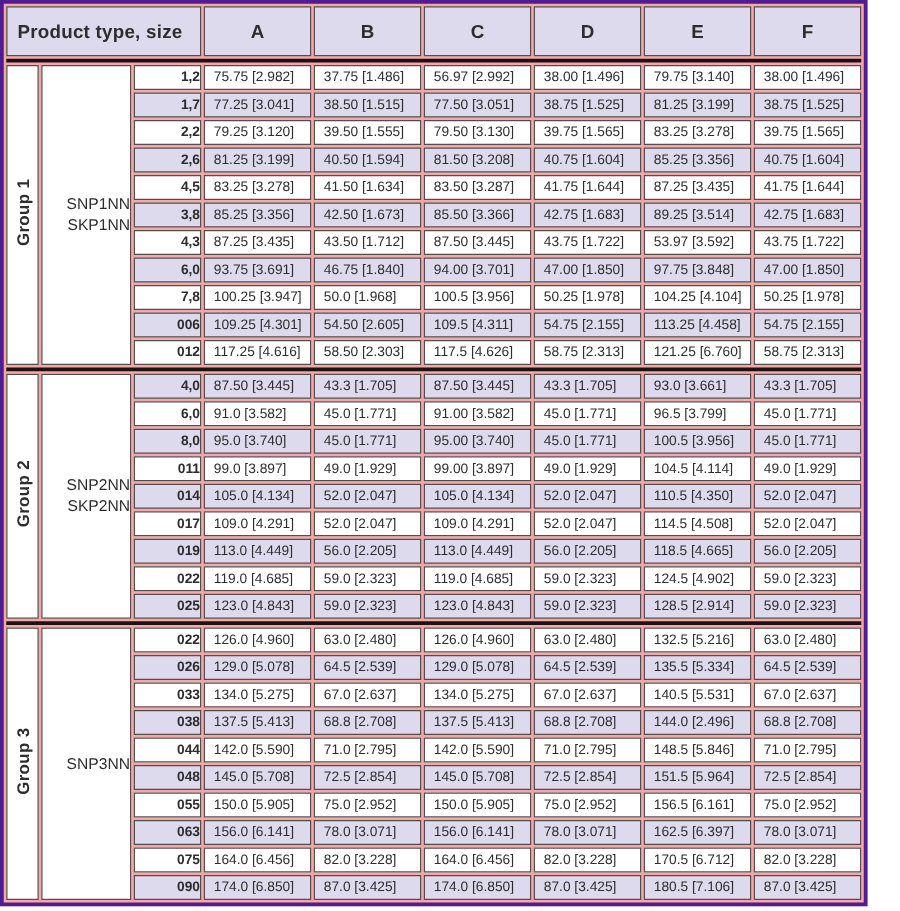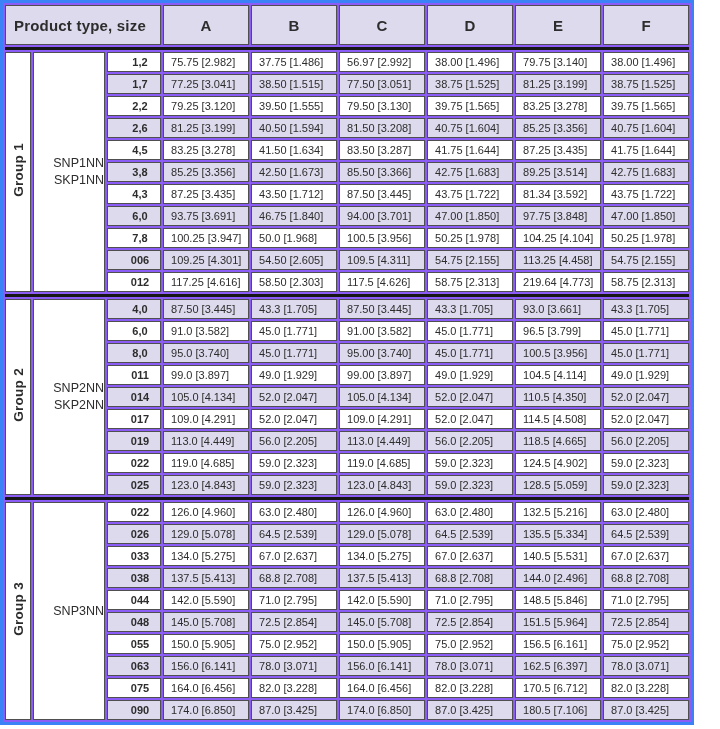--- a/index.html
+++ b/index.html
@@ -12,22 +12,22 @@
     font-family: "Liberation Sans", sans-serif;
     color: #2d2d2d;
   }
   .page { width: 720px; height: 729px; }
 
   table.spec-table {
     border-collapse: separate;
     border-spacing: 2px;
     table-layout: fixed;
     width: 587px;
-    background: #8b5cf6;
-    border: 3px solid #3b82f6;
+    background: #fca5a5;
+    border: 3px solid #4c1d95;
   }
 
   col.c-group   { width: 26px; }
   col.c-product { width: 72px; }
   col.c-size    { width: 54px; }
   col.c-data    { width: 86px; }
 
   th, td {
     border: 1px solid #4f4f4f;
     padding: 0;
@@ -60,21 +60,21 @@
     border: none;
     padding: 0;
     line-height: 0;
   }
 
   
   td.size-cell {
     background: #ffffff;
     font-weight: bold;
     font-size: 11px;
-    text-align: center;
+    text-align: right;
     padding-left: 12px;
     height: 18px;
     margin-top: 15px;
   }
   td.data-cell {
     background: #ffffff;
     font-size: 11px;
     text-align: left;
     padding-left: 7px;
     height: 18px;
@@ -194,21 +194,21 @@
           <td class="data-cell">42.75 [1.683]</td>
           <td class="data-cell">89.25 [3.514]</td>
           <td class="data-cell">42.75 [1.683]</td>
         </tr>
         <tr>
           <td class="size-cell">4,3</td>
           <td class="data-cell">87.25 [3.435]</td>
           <td class="data-cell">43.50 [1.712]</td>
           <td class="data-cell">87.50 [3.445]</td>
           <td class="data-cell">43.75 [1.722]</td>
-          <td class="data-cell">81.34 [3.592]</td>
+          <td class="data-cell">53.97 [3.592]</td>
           <td class="data-cell">43.75 [1.722]</td>
         </tr>
         <tr class="alt">
           <td class="size-cell">6,0</td>
           <td class="data-cell">93.75 [3.691]</td>
           <td class="data-cell">46.75 [1.840]</td>
           <td class="data-cell">94.00 [3.701]</td>
           <td class="data-cell">47.00 [1.850]</td>
           <td class="data-cell">97.75 [3.848]</td>
           <td class="data-cell">47.00 [1.850]</td>
@@ -230,21 +230,21 @@
           <td class="data-cell">54.75 [2.155]</td>
           <td class="data-cell">113.25 [4.458]</td>
           <td class="data-cell">54.75 [2.155]</td>
         </tr>
         <tr>
           <td class="size-cell">012</td>
           <td class="data-cell">117.25 [4.616]</td>
           <td class="data-cell">58.50 [2.303]</td>
           <td class="data-cell">117.5 [4.626]</td>
           <td class="data-cell">58.75 [2.313]</td>
-          <td class="data-cell">219.64 [4.773]</td>
+          <td class="data-cell">121.25 [6.760]</td>
           <td class="data-cell">58.75 [2.313]</td>
         </tr>
         <tr class="sep-row">
           <td class="sep" colspan="9"></td>
         </tr>
         <tr class="alt">
           <th class="group-cell" rowspan="9"><span class="vtext">Group 2</span></th>
           <td class="product-cell" rowspan="9">SNP2NN
 SKP2NN</td>
           <td class="size-cell">4,0</td>
@@ -317,21 +317,21 @@
           <td class="data-cell">59.0 [2.323]</td>
           <td class="data-cell">124.5 [4.902]</td>
           <td class="data-cell">59.0 [2.323]</td>
         </tr>
         <tr class="alt">
           <td class="size-cell">025</td>
           <td class="data-cell">123.0 [4.843]</td>
           <td class="data-cell">59.0 [2.323]</td>
           <td class="data-cell">123.0 [4.843]</td>
           <td class="data-cell">59.0 [2.323]</td>
-          <td class="data-cell">128.5 [5.059]</td>
+          <td class="data-cell">128.5 [2.914]</td>
           <td class="data-cell">59.0 [2.323]</td>
         </tr>
         <tr class="sep-row">
           <td class="sep" colspan="9"></td>
         </tr>
         <tr>
           <th class="group-cell" rowspan="10"><span class="vtext">Group 3</span></th>
           <td class="product-cell" rowspan="10">SNP3NN</td>
           <td class="size-cell">022</td>
           <td class="data-cell">126.0 [4.960]</td>

